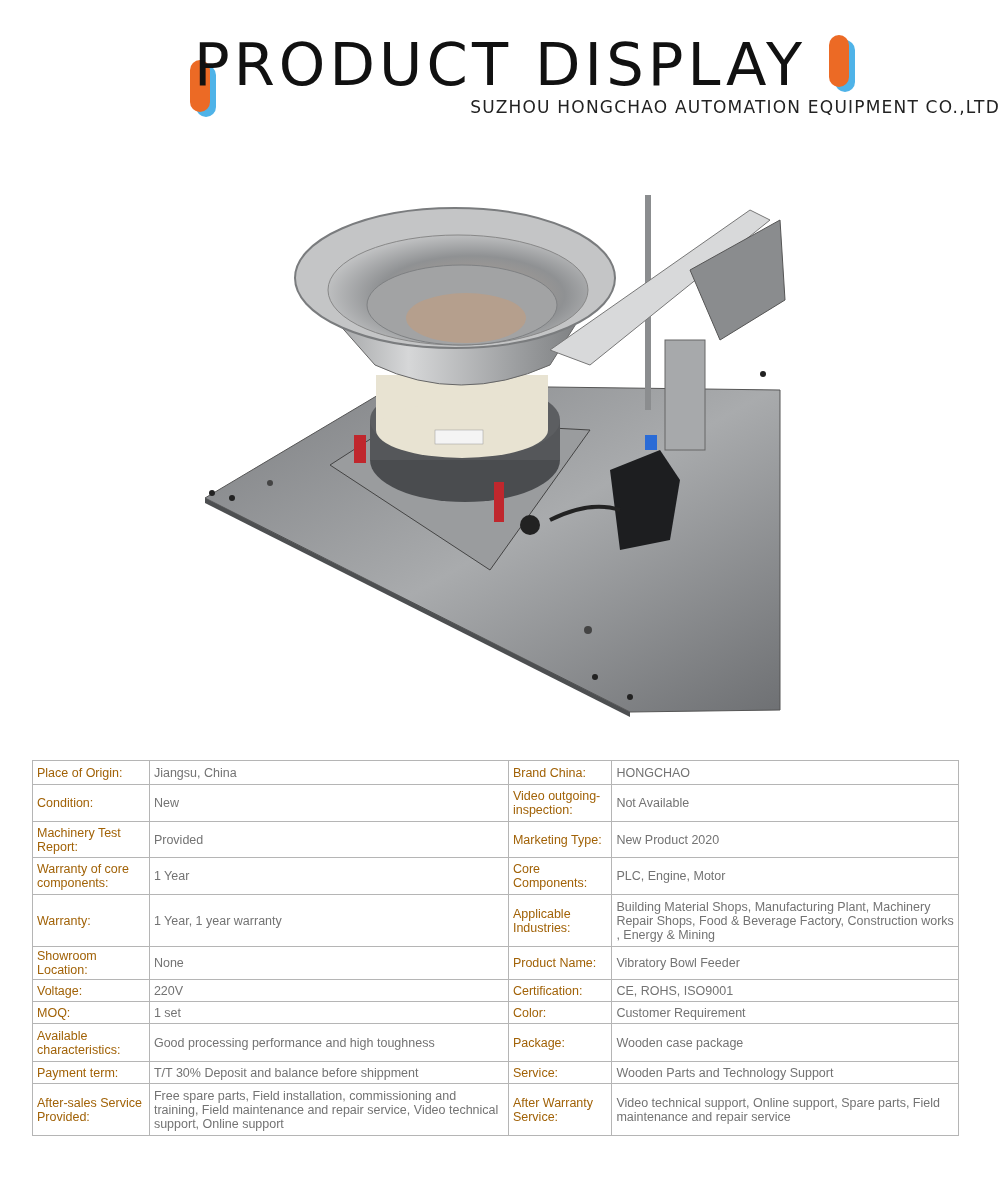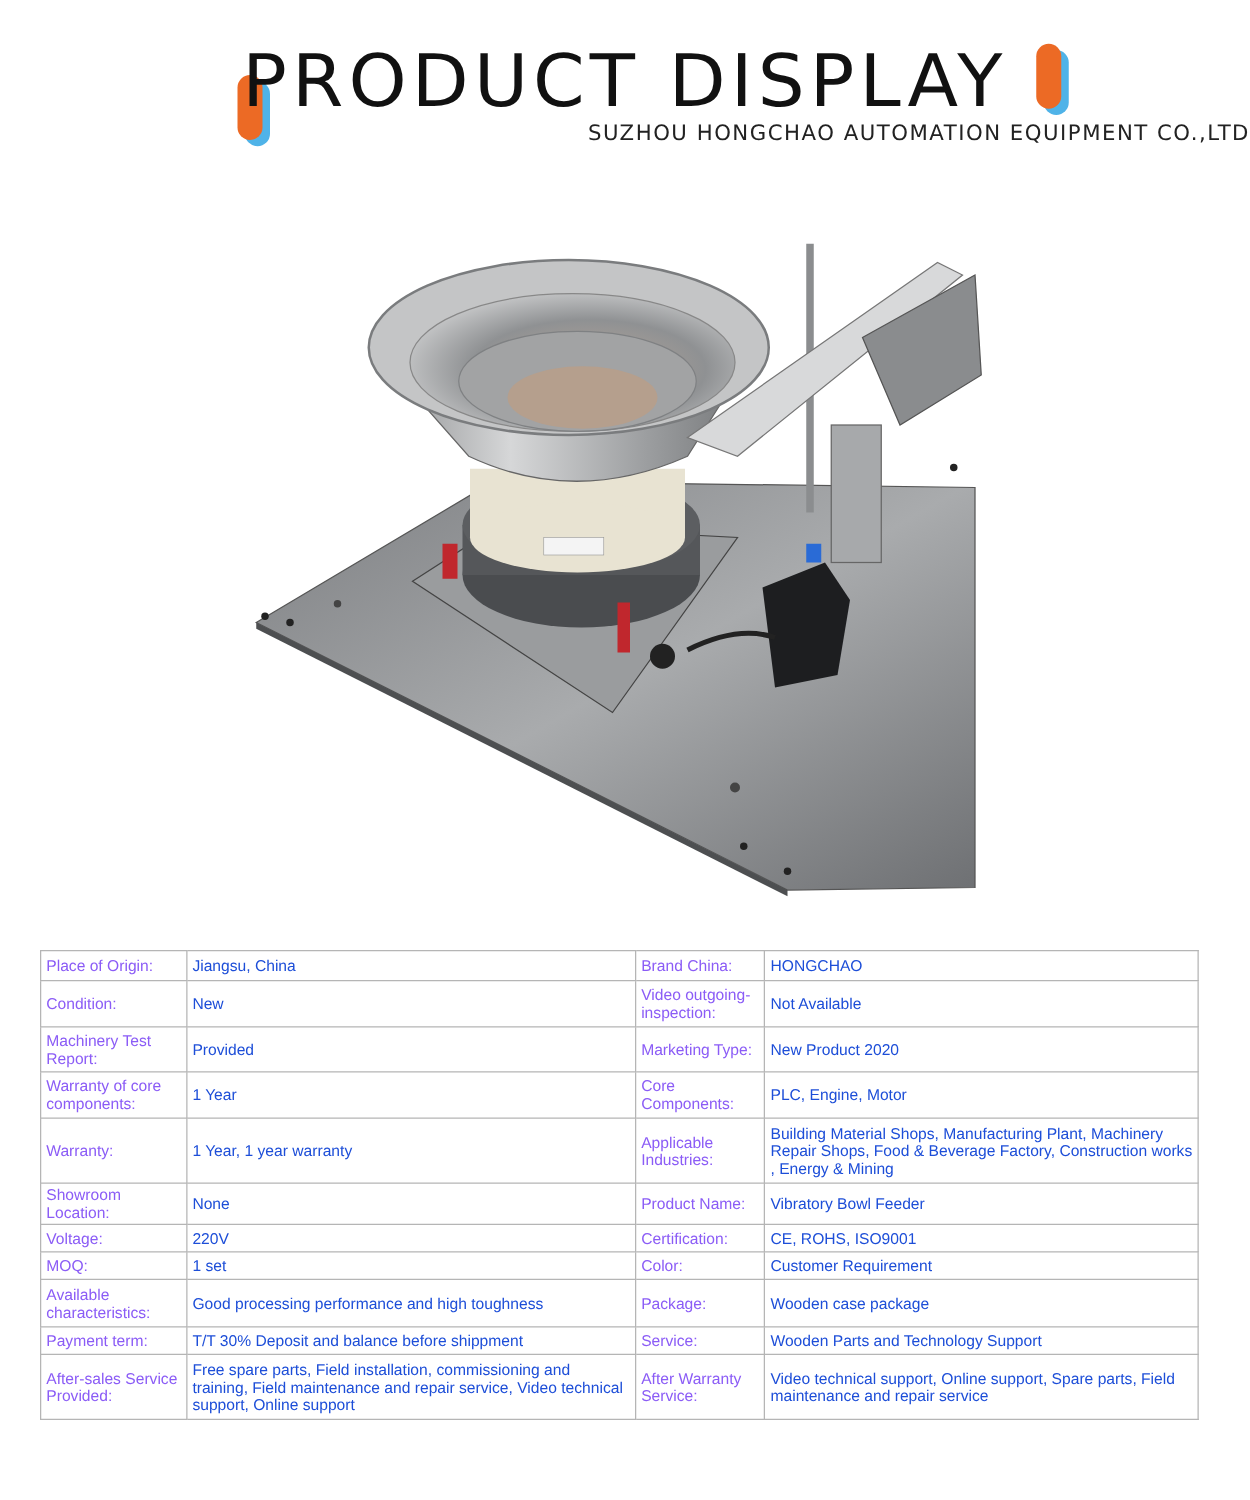--- a/index.html
+++ b/index.html
@@ -12,22 +12,22 @@
     .pill { position:absolute; width:20px; height:52px; border-radius:10px; }
     .pill .back { position:absolute; left:6px; top:5px; width:20px; height:52px; border-radius:10px; background:#4fb3e8; }
     .pill .front { position:absolute; left:0; top:0; width:20px; height:52px; border-radius:10px; background:#ec6a25; }
     .pill-left { left:190px; top:60px; }
     .pill-right { left:829px; top:35px; }
 
     .product-image { position:absolute; left:190px; top:180px; width:600px; height:540px; }
 
     table.specs { position:absolute; left:32px; top:760px; width:927px; border-collapse:collapse; font-size:12.5px; color:#222; }
     table.specs td { border:1.5px solid #b5b5b5; padding:2px 4px; vertical-align:middle; line-height:14px; }
-    td.k { color:#8b5cf6; }
-    td.v { color:#1d4ed8; }
+    td.k { color:#a16207; }
+    td.v { color:#737373; }
     .c1 { width:113px; }
     .c2 { width:347px; }
     .c3 { width:100px; }
     .c4 { width:335px; }
   </style>
 </head>
 <body>
 
 <div class="header">
   <div class="pill pill-left">

